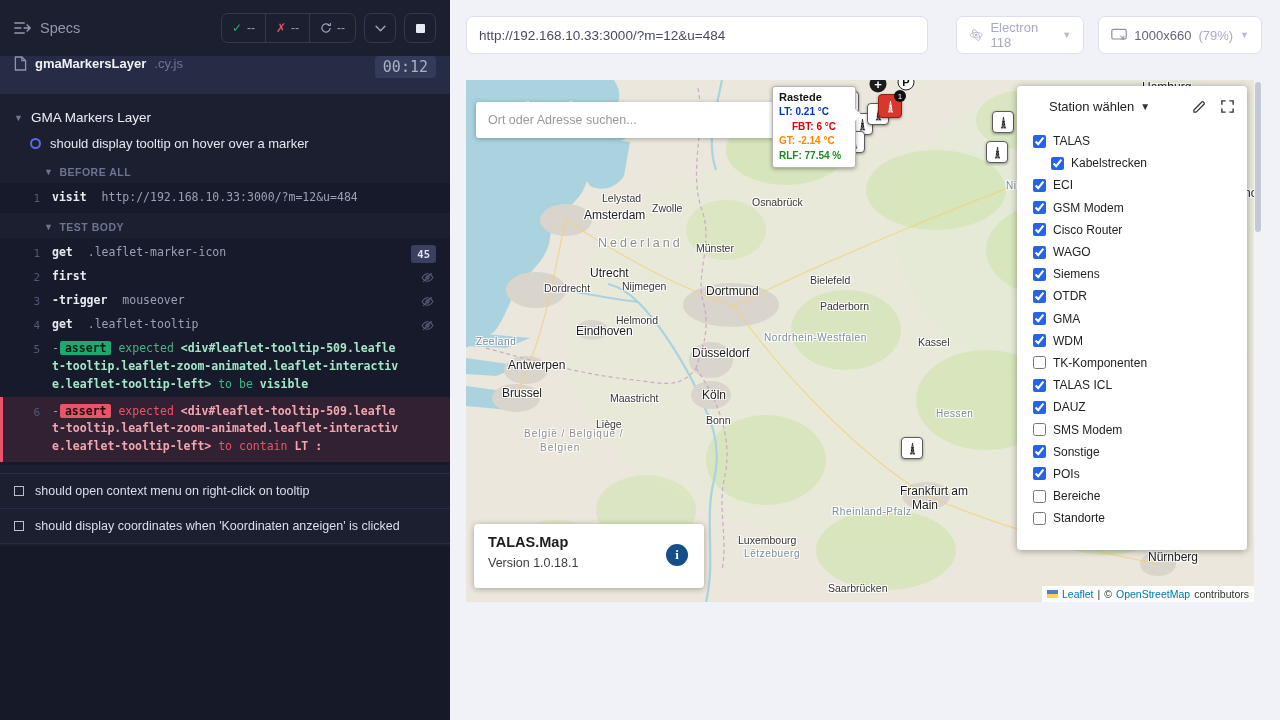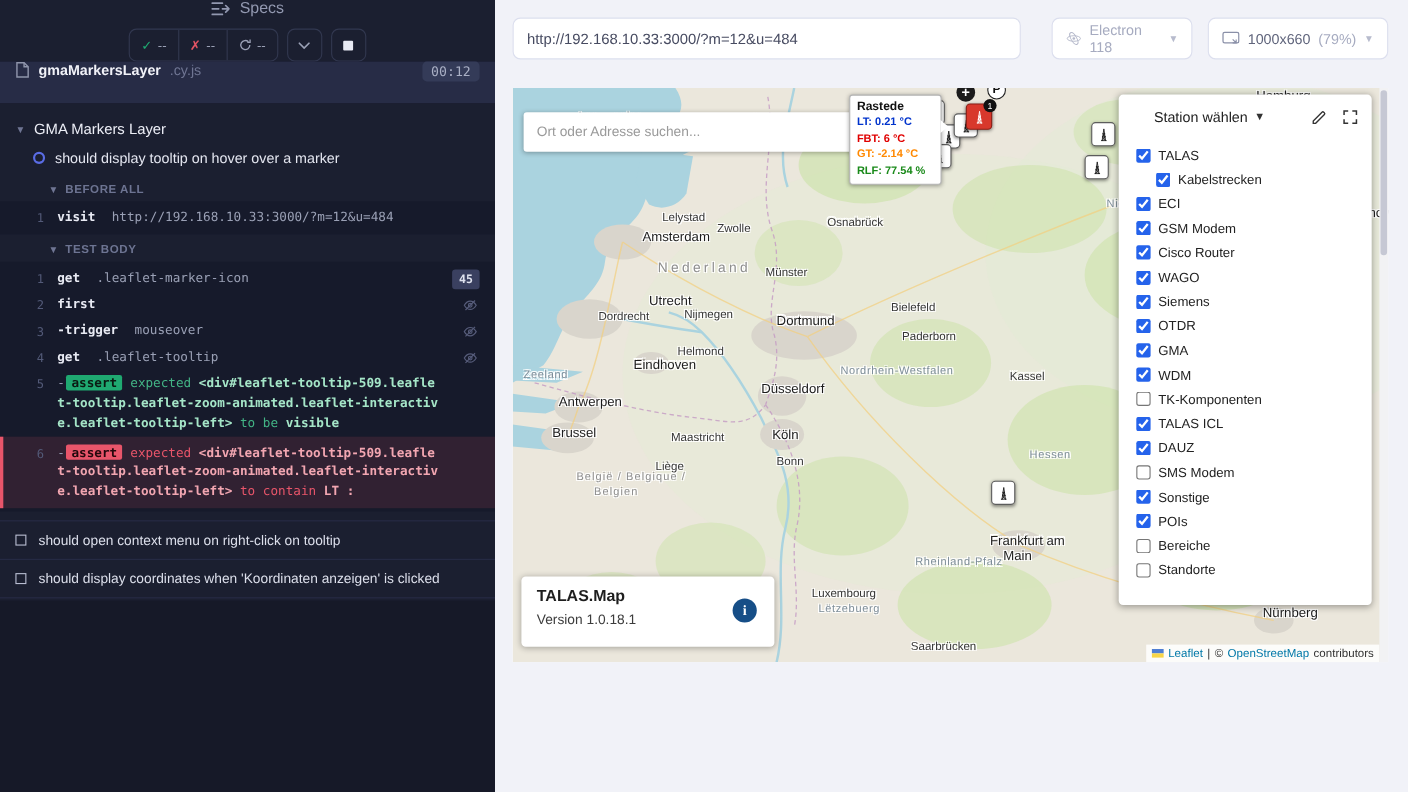--- a/index.html
+++ b/index.html
@@ -1,35 +1,35 @@
 <!DOCTYPE html>
 <html><head>
 <meta charset="utf-8">
 <style>
   * { margin:0; padding:0; box-sizing:border-box; }
   html,body { width:1280px; height:720px; overflow:hidden; }
   body { display:flex; font-family:"Liberation Sans", sans-serif; background:#f1f2f8; }
 
   
   .reporter { width:450px; flex:none; height:720px; background:#161928; color:#e2e4ed; display:flex; flex-direction:column; }
-  .rep-header { height:56px; background:#1b1f30; display:flex; align-items:center; justify-content:space-between; padding:0 14px;flex-direction:column; }
+  .rep-header { height:56px; background:#1b1f30; display:flex; align-items:center; justify-content:space-between; padding:0 14px; }
   .specs-toggle { display:flex; align-items:center; gap:9px; color:#9298b0; font-size:14.5px; cursor:pointer; }
   .controls { display:flex; align-items:center; gap:8px; }
   .stats-group { display:flex; border:1px solid #323850; border-radius:7px; overflow:hidden; height:30px; }
   .stat { display:flex; align-items:center; gap:5px; padding:0 10px; font-size:12px; color:#9aa0b5; border-left:1px solid #323850; }
   .stat:first-child { border-left:none; }
   .stat .glyph-pass { color:#1fa971; font-size:12px; }
   .stat .glyph-fail { color:#e45464; font-size:12px; }
   .icon-btn { width:32px; height:30px; border:1px solid #323850; border-radius:7px; display:flex; align-items:center; justify-content:center; color:#9aa0b5; background:transparent; cursor:pointer; }
   .stop-square { width:9px; height:9px; background:#e8eaf3; border-radius:1px; }
 
   .spec-row { height:38px; background:#272c46; display:flex; align-items:flex-start; gap:8px; padding:0 14px; }
   .spec-name { font-weight:bold; font-size:13px; color:#f1f2f8; }
   .spec-ext { font-size:13px; color:#6f7593; }
-  .spec-time { margin-left:auto; background:#343b58; color:#aab0c5; border-radius:4px; padding:2px 8px; font-size:12px; font-family:"DejaVu Sans Mono", monospace; }
+  .spec-time { margin-left:auto; background:#343b58; color:#aab0c5; border-radius:4px; padding:2px 8px; font-size:15px; font-family:"DejaVu Sans Mono", monospace; }
 
   .log { background:#1b1f30; padding-top:8px; padding-bottom:2px; }
   .suite-row { display:flex; align-items:center; gap:8px; padding:8px 14px 6px; font-size:13.5px; color:#eceef6; cursor:pointer; }
   .caret { color:#6f7593; font-size:9px; }
   .test-row { display:flex; align-items:center; gap:9px; padding:5px 14px 7px 30px; font-size:13px; color:#e4e6f0; cursor:pointer; }
   .spinner { width:11px; height:11px; border:2px solid #5a6ce5; border-radius:50%; flex:none; }
   .section-hdr { display:flex; align-items:center; gap:6px; padding:8px 14px 5px 44px; color:#6d7492; font-size:10.5px; font-weight:bold; letter-spacing:.5px; cursor:pointer; }
 
   .cmds { background:#161a2b; padding:3px 0; }
   .cmd { position:relative; display:flex; padding:3px 14px 3px 0; font-family:"DejaVu Sans Mono", monospace; font-size:11.5px; line-height:1.55; cursor:pointer; }
@@ -369,21 +369,21 @@
       </svg>
 
       <div class="search-box">
         <input type="text" placeholder="Ort oder Adresse suchen..." style="">
       </div>
 
       <div class="map-tooltip">
         <div class="tt-title">Rastede</div>
         <div>
             <div class="tt-row" style="color: rgb(0, 51, 204);">LT: 0.21 °C</div>
-            <div class="tt-row" style="color: rgb(224, 0, 0);">FBT: 6 °C</div>
+            <div class="tt-row" style="color: rgb(224, 0, 0); text-align: center;">FBT: 6 °C</div>
             <div class="tt-row" style="color: rgb(255, 136, 0);">GT: -2.14 °C</div>
             <div class="tt-row" style="color: rgb(26, 138, 26);">RLF: 77.54 %</div>
           </div>
       </div>
 
       <div class="station-panel">
         <div class="panel-hdr">
           <span class="panel-title">Station wählen</span>
           <span class="panel-chev">▼</span>
           <span class="panel-icons">

